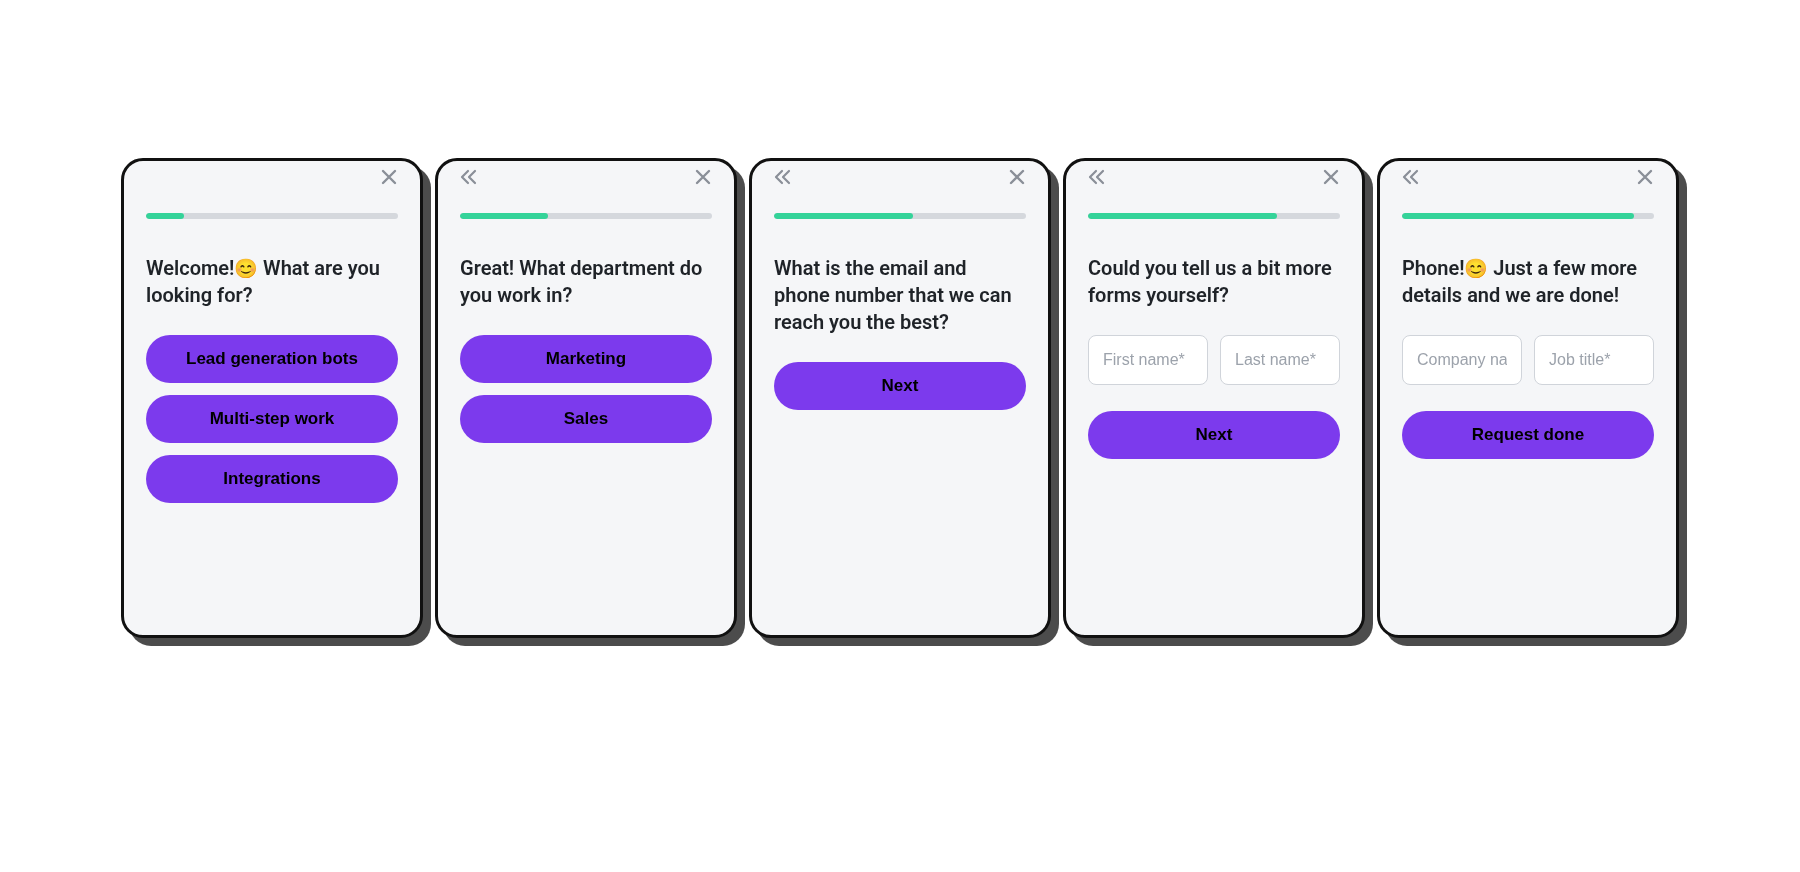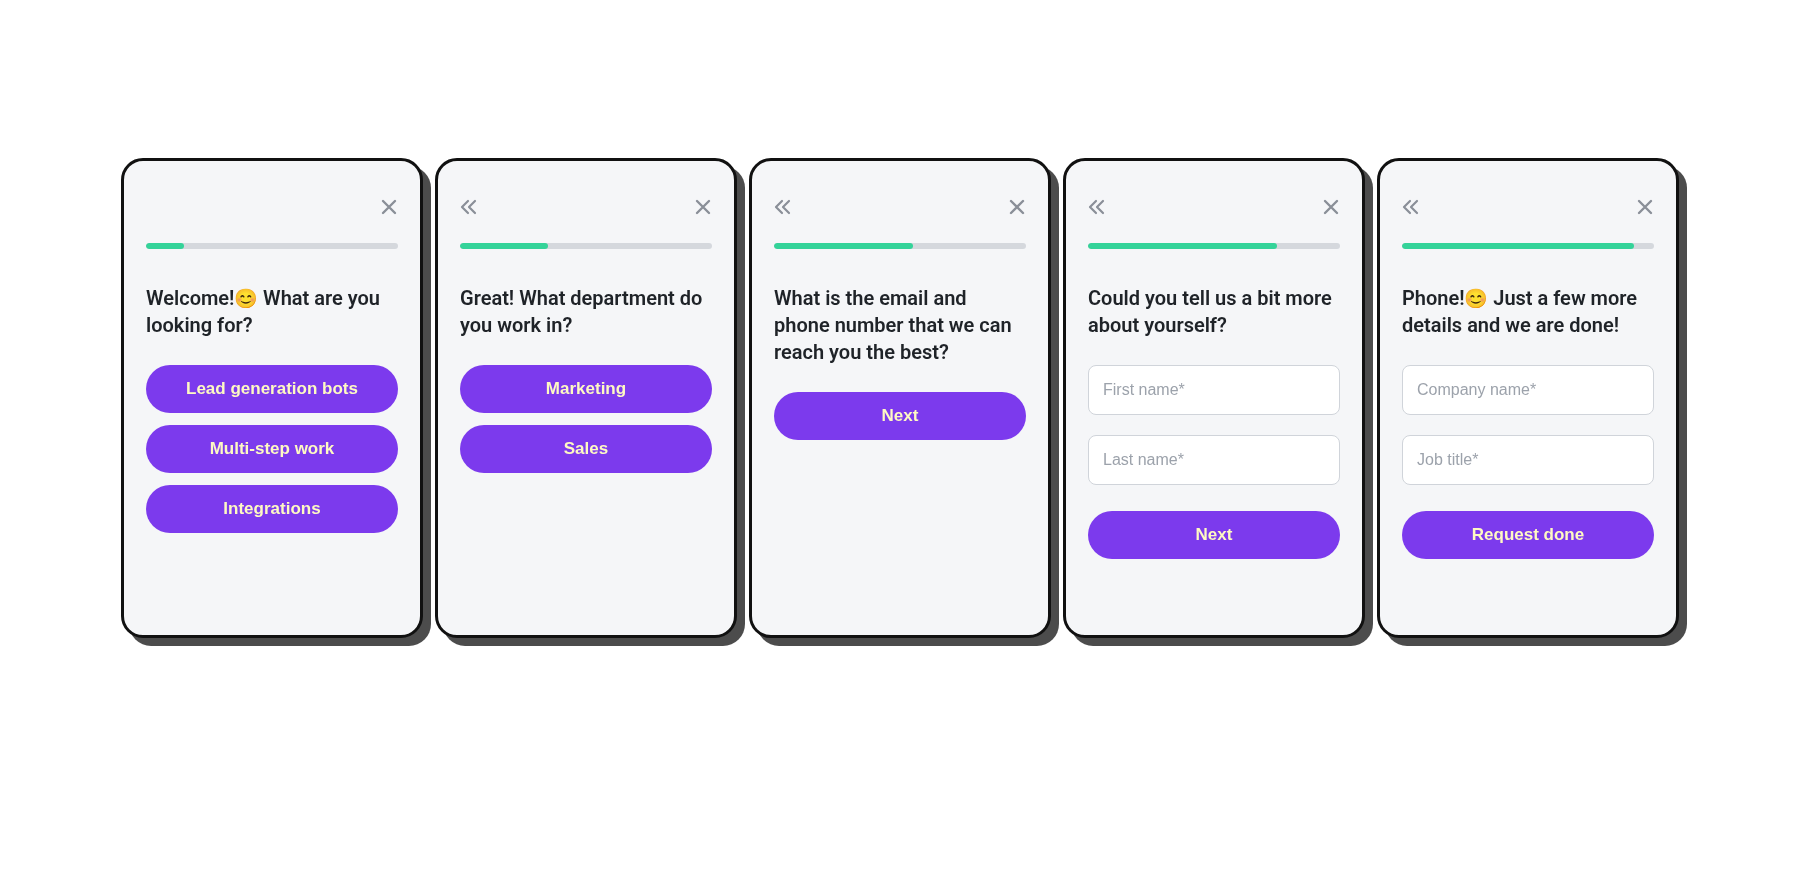--- a/index.html
+++ b/index.html
@@ -14,21 +14,21 @@
       gap: 12px;
       padding-top: 158px;
     }
     .card {
       width: 302px;
       height: 480px;
       background: #f5f6f8;
       border: 3px solid #111;
       border-radius: 22px;
       box-shadow: 8px 8px 0 rgba(0,0,0,0.7);
-      padding: 34px 22px 22px 22px;
+      padding: 4px 22px 22px 22px;
       display: flex;
       flex-direction: column;
       position: relative;
     }
     .card-header {
       display: flex;
       justify-content: space-between;
       align-items: center;
       height: 24px;
       margin-bottom: 24px;
@@ -71,34 +71,34 @@
     .prompt .emoji { font-size: 19px; }
     .option-list {
       display: flex;
       flex-direction: column;
       gap: 12px;
     }
     .option-btn, .next-btn {
       width: 100%;
       height: 48px;
       background: #7c3aed;
-      color: #fef9c3;
+      color: #000000;
       border: none;
       border-radius: 26px;
       font-size: 17px;
       font-weight: 700;
       cursor: pointer;
       display: flex;
       align-items: center;
       justify-content: center;
     }
     .input-list {
       display: flex;
-      flex-direction: column;
-      gap: 20px;
+      flex-direction: row;
+      gap: 12px;
       margin-bottom: 26px;
     }
     .text-input {
       width: 100%;
       height: 50px;
       background: #fff;
       border: 1px solid #d0d4da;
       border-radius: 8px;
       padding: 0 14px;
       font-size: 16px;
@@ -189,21 +189,21 @@
     <span class="close-btn">
       <svg width="18" height="18" viewBox="0 0 18 18">
           <path d="M3 3 L15 15 M15 3 L3 15" stroke="#8a8f98" stroke-width="2.4" stroke-linecap="round"></path>
         </svg>
     </span>
   </div>
   <div class="progress">
     <div class="progress-fill" style="width:75%"></div>
   </div>
   <div class="prompt">
-    <span>Could you tell us a bit more about yourself?</span>
+    <span>Could you tell us a bit more forms yourself?</span>
   </div>
   <div class="input-list">
     <input class="text-input" placeholder="First name*" style="">
     <input class="text-input" placeholder="Last name*" style="">
   </div>
   <button class="next-btn">Next</button>
 </div>
 
 <div class="card">
   <div class="card-header">

